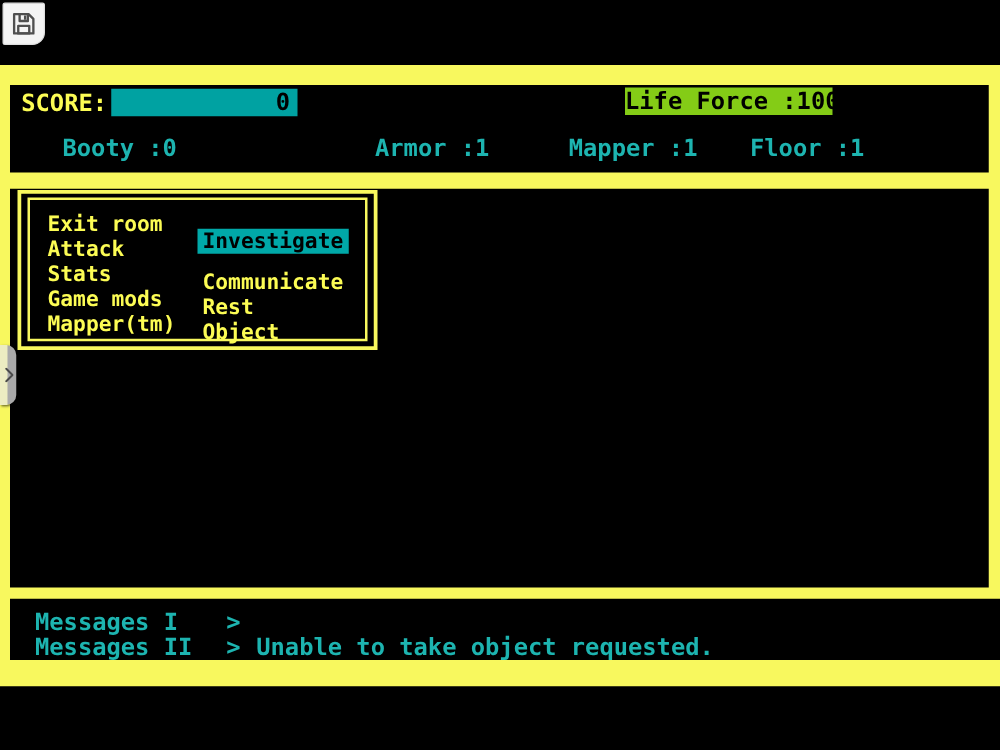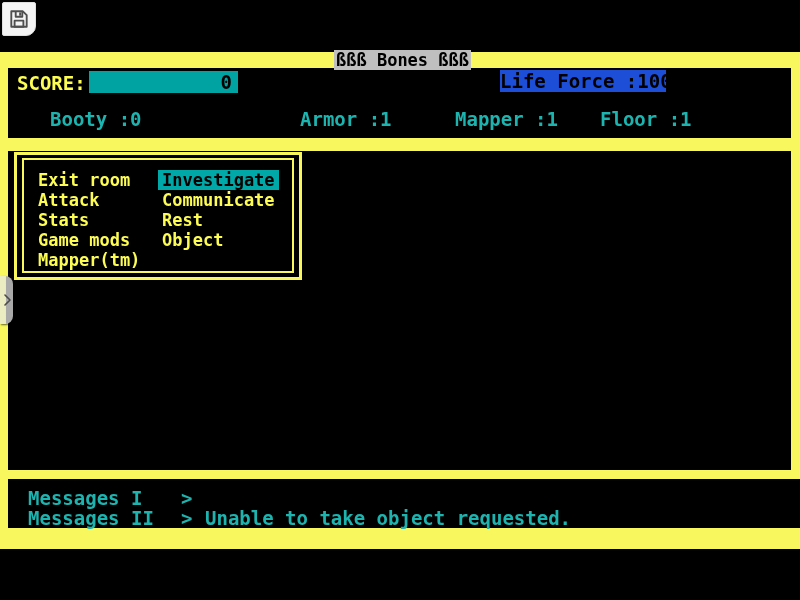--- a/index.html
+++ b/index.html
@@ -37,21 +37,21 @@
   .ttext{color:#1db4b0;}
   .abs{position:absolute;white-space:nowrap;font-size:19px;line-height:20px;}
 
   .score-label{left:9px;top:4px;height:22px;line-height:22px;}
   .score-bar{
     left:81px;top:3px;width:149px;height:22px;background:#00a2a2;
     color:#000;text-align:right;padding-right:6px;box-sizing:border-box;
     line-height:22px;
   }
   .life-box{
-    left:492px;top:2px;width:166px;height:22px;background:#1d4ed8;
+    left:492px;top:2px;width:166px;height:22px;background:#84cc16;
     color:#000;line-height:22px;text-align:left;
   }
   .stat-booty{left:42px;top:41px;}
   .stat-armor{left:292px;top:41px;}
   .stat-force{left:447px;top:41px;}
   .stat-floor{left:592px;top:41px;}
 
   
   .menu-box{
     position:absolute;left:6px;top:1px;width:288px;height:128px;
@@ -62,21 +62,21 @@
     border:2px solid #f8f85e;
   }
   .menu-col{position:absolute;top:15px;}
   .menu-col-1{left:21px;}
   .menu-col-2{left:145px;}
   .menu-item{
     height:20px;line-height:20px;font-size:17px;color:#fcfc54;
     white-space:nowrap;cursor:pointer;
   }
   .menu-item.selected{
-    background:#00a8a8;color:#000;padding:0 4px;margin:0 -4px;
+    background:#00a8a8;color:#000;padding:0 4px;margin:13px -4px;
   }
 
   .msg-label{left:20px;}
   .msg-prompt{left:173px;}
   .msg-text{left:197px;}
   .msg-row1{top:9px;}
   .msg-row2{top:29px;}
 
   
   .side-tab{
@@ -98,21 +98,20 @@
         <path d="M3 3 H13.5 L17 6.5 V17 H3 Z"></path>
         <path d="M7 3 V8 H13 V3.5"></path>
         <path d="M11 4 V7"></path>
         <rect x="6" y="11.5" width="8" height="5.5"></rect>
       </svg>
     </span>
   </button>
 
   <div class="frame"></div>
 
-  <div class="title-box">ßßß Bones ßßß</div>
 
   <div class="panel score-panel">
     <div class="abs ytext score-label">SCORE:</div>
     <div class="abs score-bar">0</div>
     <div class="abs life-box">Life Force :100</div>
     <div class="abs ttext stat-booty">Booty :0</div>
     <div class="abs ttext stat-armor">Armor :1</div>
     <div class="abs ttext stat-force">Mapper :1</div>
     <div class="abs ttext stat-floor">Floor :1</div>
   </div>

